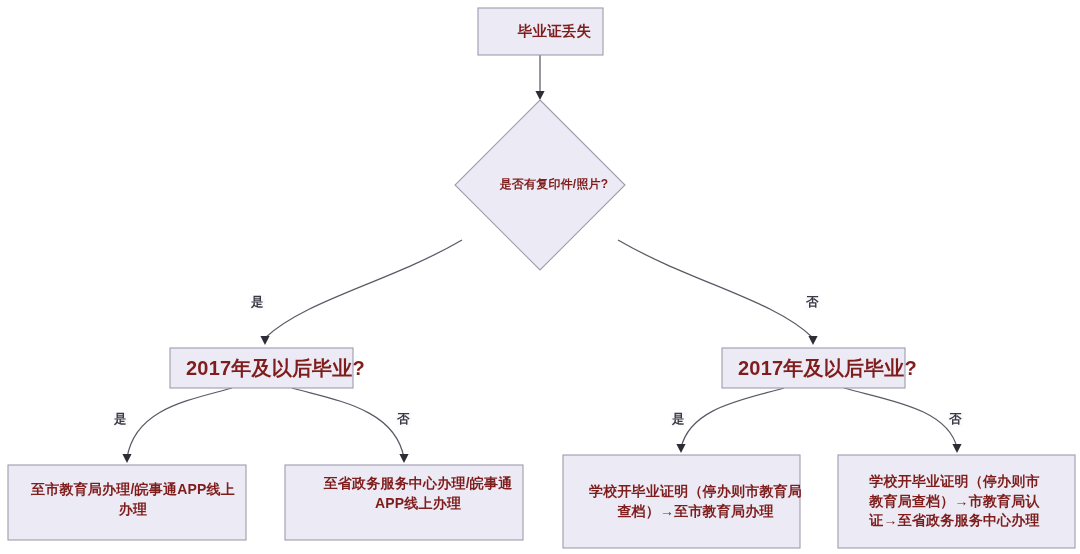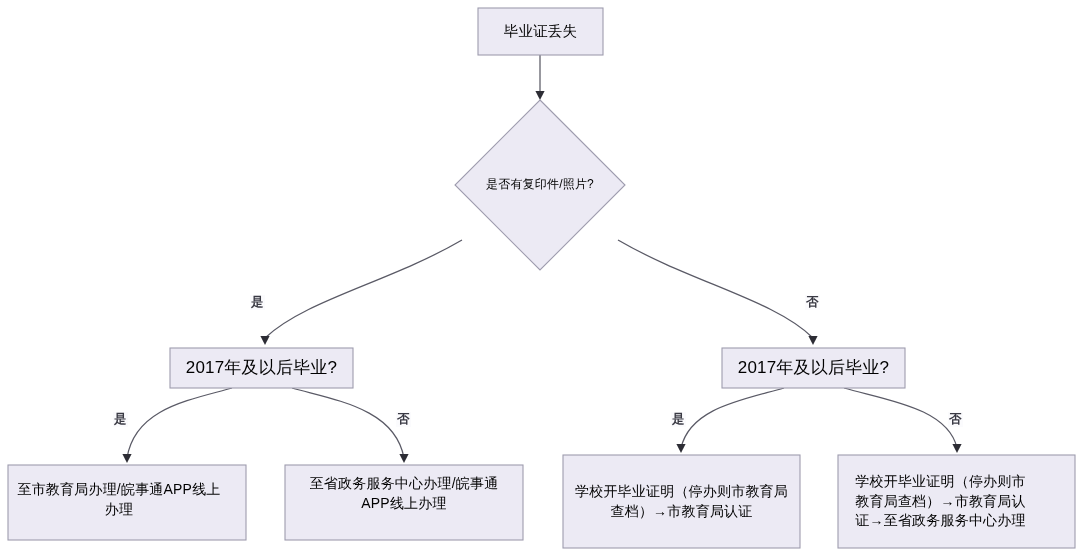--- a/index.html
+++ b/index.html
@@ -39,30 +39,31 @@
   .edge-head {
     fill: #2d2d35;
     stroke: none;
   }
   .node-label {
     position: absolute;
     display: flex;
     align-items: center;
     justify-content: center;
     text-align: center;
-    color: #000000;
-    font-weight: normal;
+    color: #7f1d1d;
+    font-weight: bold;
     font-family: "Liberation Sans", "DejaVu Sans", sans-serif;
     line-height: 1.42;
     letter-spacing: 0.2px;
     pointer-events: none;
+    margin-left: 14px;
   }
   .label-top    { font-size: 14.5px; }
   .label-dia    { font-size: 12px; }
-  .label-mid    { font-size: 17px; }
+  .label-mid    { font-size: 20px; }
   .label-leaf   { font-size: 14px; padding: 0 11px; box-sizing: border-box; }
   .edge-label {
     position: absolute;
     color: #3a3a44;
     font-size: 12.5px;
     font-weight: bold;
     background: #fbfbfd;
     font-family: "Liberation Sans", "DejaVu Sans", sans-serif;
     pointer-events: none;
     line-height: 1;
@@ -101,21 +102,21 @@
         <rect x="838" y="455" width="237" height="93" class="node-shape"></rect>
       </g>
   </svg>
   <div id="labels-layer">
       <div class="node-label label-top" style="left: 478px; top: 8px; width: 125px; height: 47px;">毕业证丢失</div>
       <div class="node-label label-dia" style="left: 455px; top: 100px; width: 170px; height: 170px;">是否有复印件/照片?</div>
       <div class="node-label label-mid" style="left: 170px; top: 348px; width: 183px; height: 40px;">2017年及以后毕业?</div>
       <div class="node-label label-mid" style="left: 722px; top: 348px; width: 183px; height: 40px;">2017年及以后毕业?</div>
       <div class="node-label label-leaf" style="left: 0; top: 465px; width: 238px; height: 69px;">至市教育局办理/皖事通APP线上办理</div>
       <div class="node-label label-leaf" style="left: 285px; top: 456px; width: 238px; height: 75px;">至省政务服务中心办理/皖事通APP线上办理</div>
-      <div class="node-label label-leaf" style="left: 563px; top: 455px; width: 237px; height: 93px;">学校开毕业证明（停办则市教育局查档）→市教育局认证</div>
+      <div class="node-label label-leaf" style="left: 563px; top: 455px; width: 237px; height: 93px;">学校开毕业证明（停办则市教育局查档）→至市教育局办理</div>
       <div class="node-label label-leaf" style="left: 838px; top: 455px; width: 205px; height: 93px;">学校开毕业证明（停办则市教育局查档）→市教育局认证→至省政务服务中心办理</div>
     </div>
   <div id="edge-labels-layer">
       <div class="edge-label" style="left: 250px; top: 295px;">是</div>
       <div class="edge-label" style="left: 805px; top: 295px;">否</div>
       <div class="edge-label" style="left: 113px; top: 412px;">是</div>
       <div class="edge-label" style="left: 396px; top: 412px;">否</div>
       <div class="edge-label" style="left: 671px; top: 412px;">是</div>
       <div class="edge-label" style="left: 948px; top: 412px;">否</div>
     </div>

